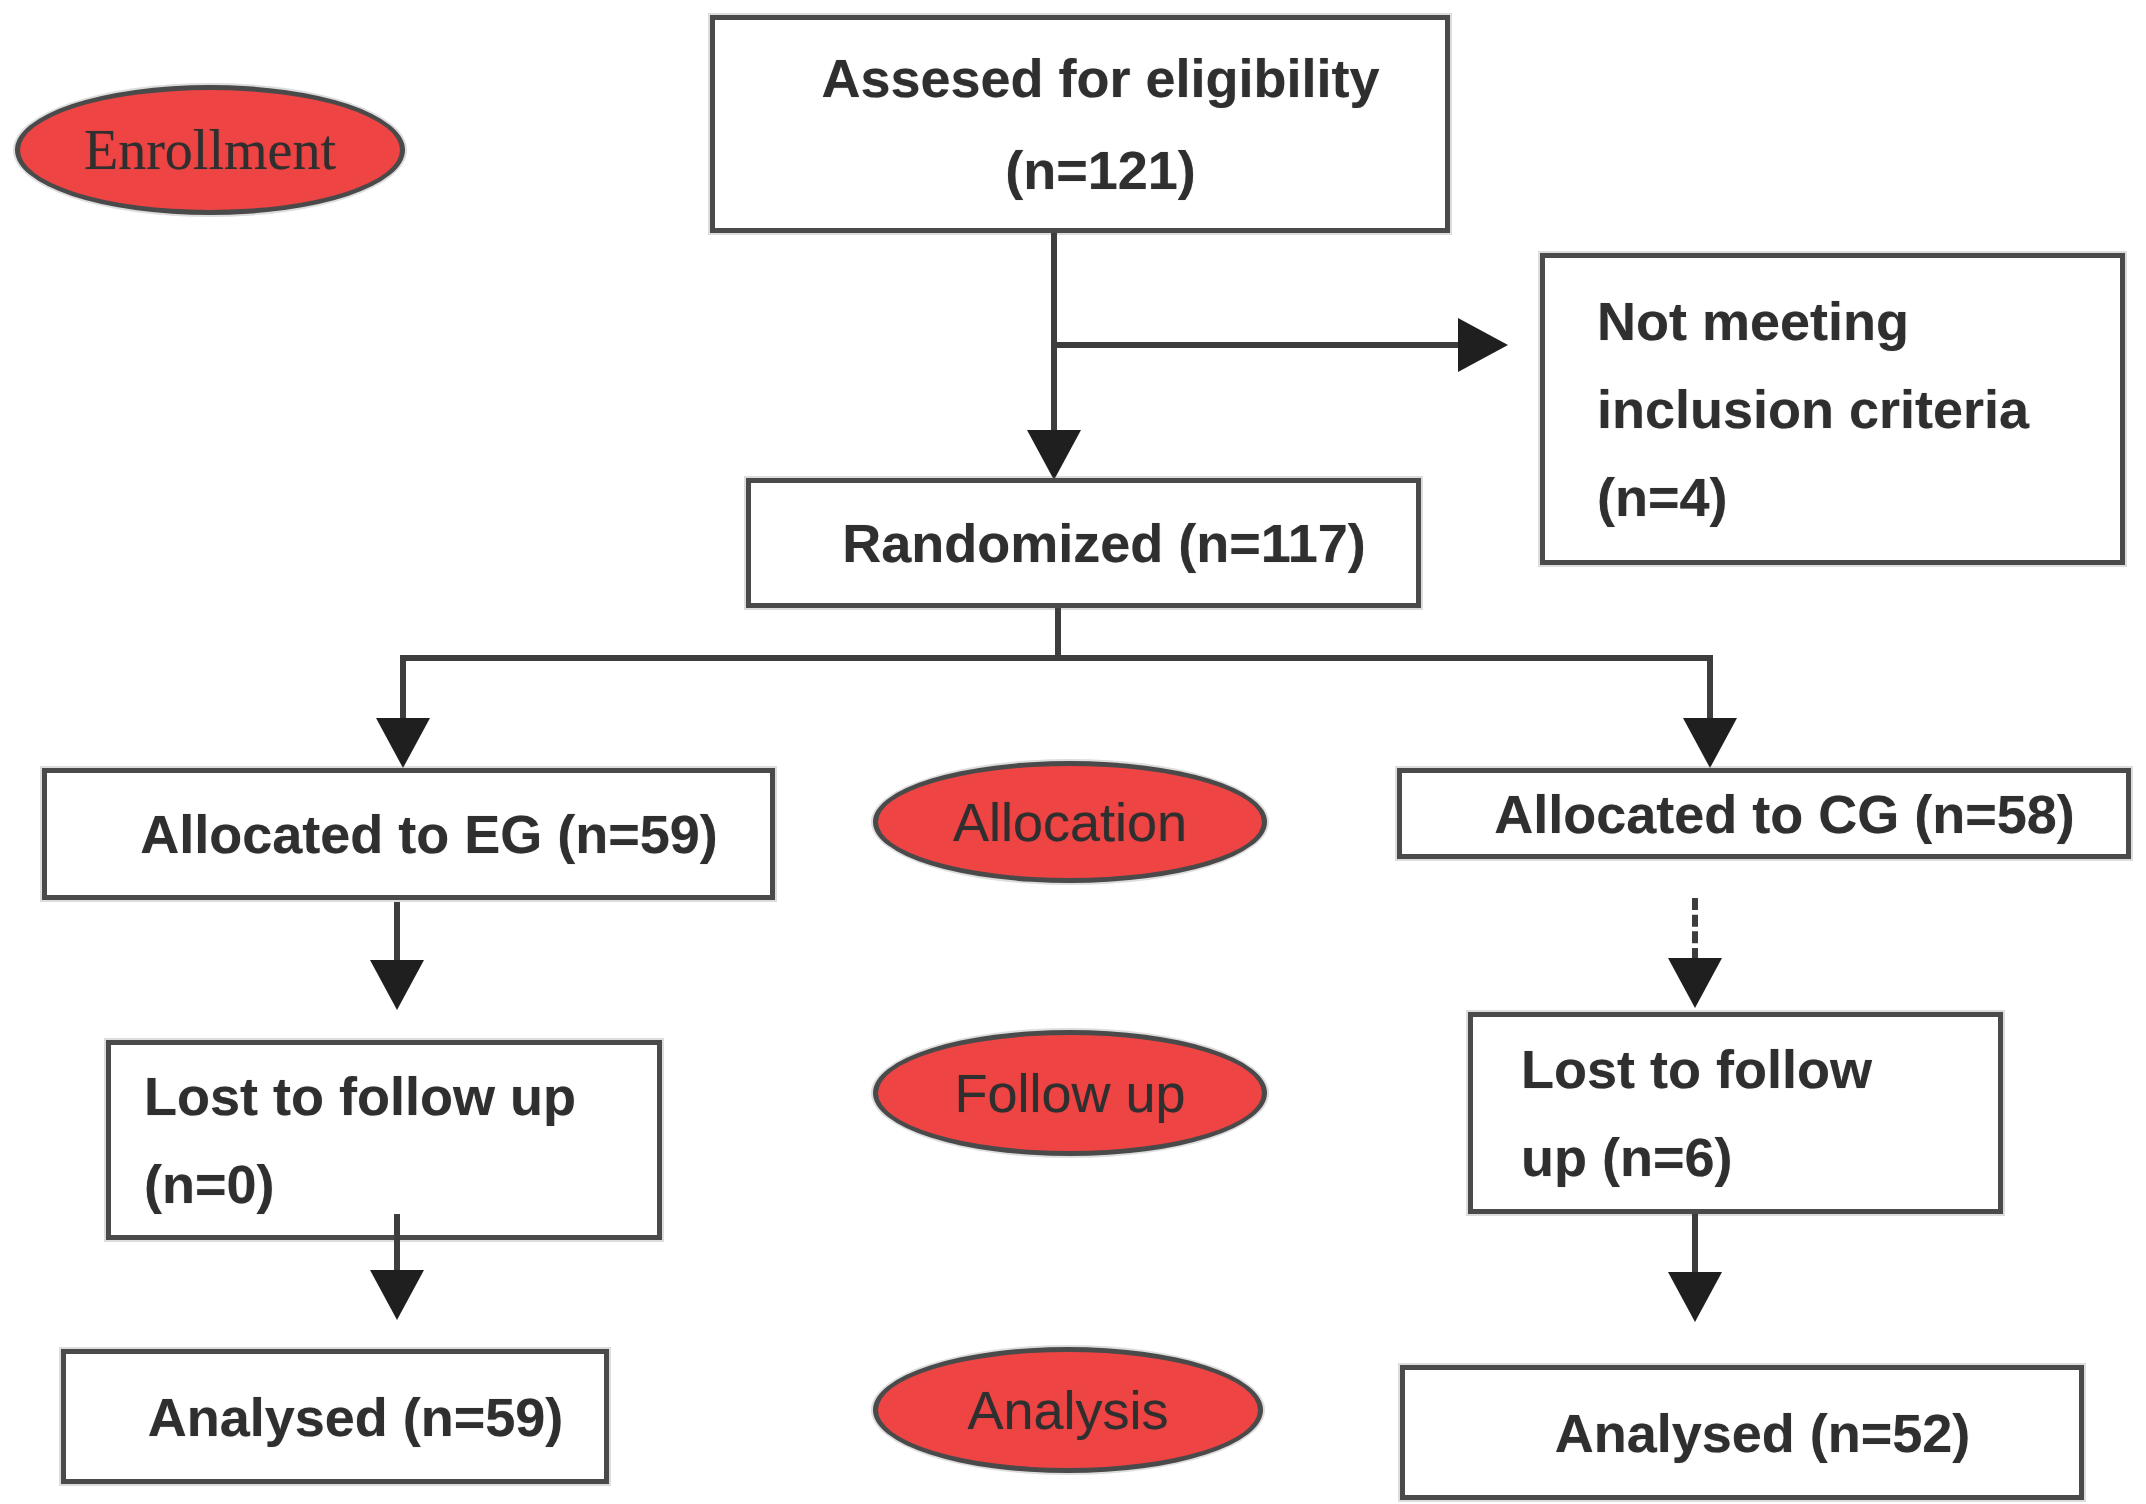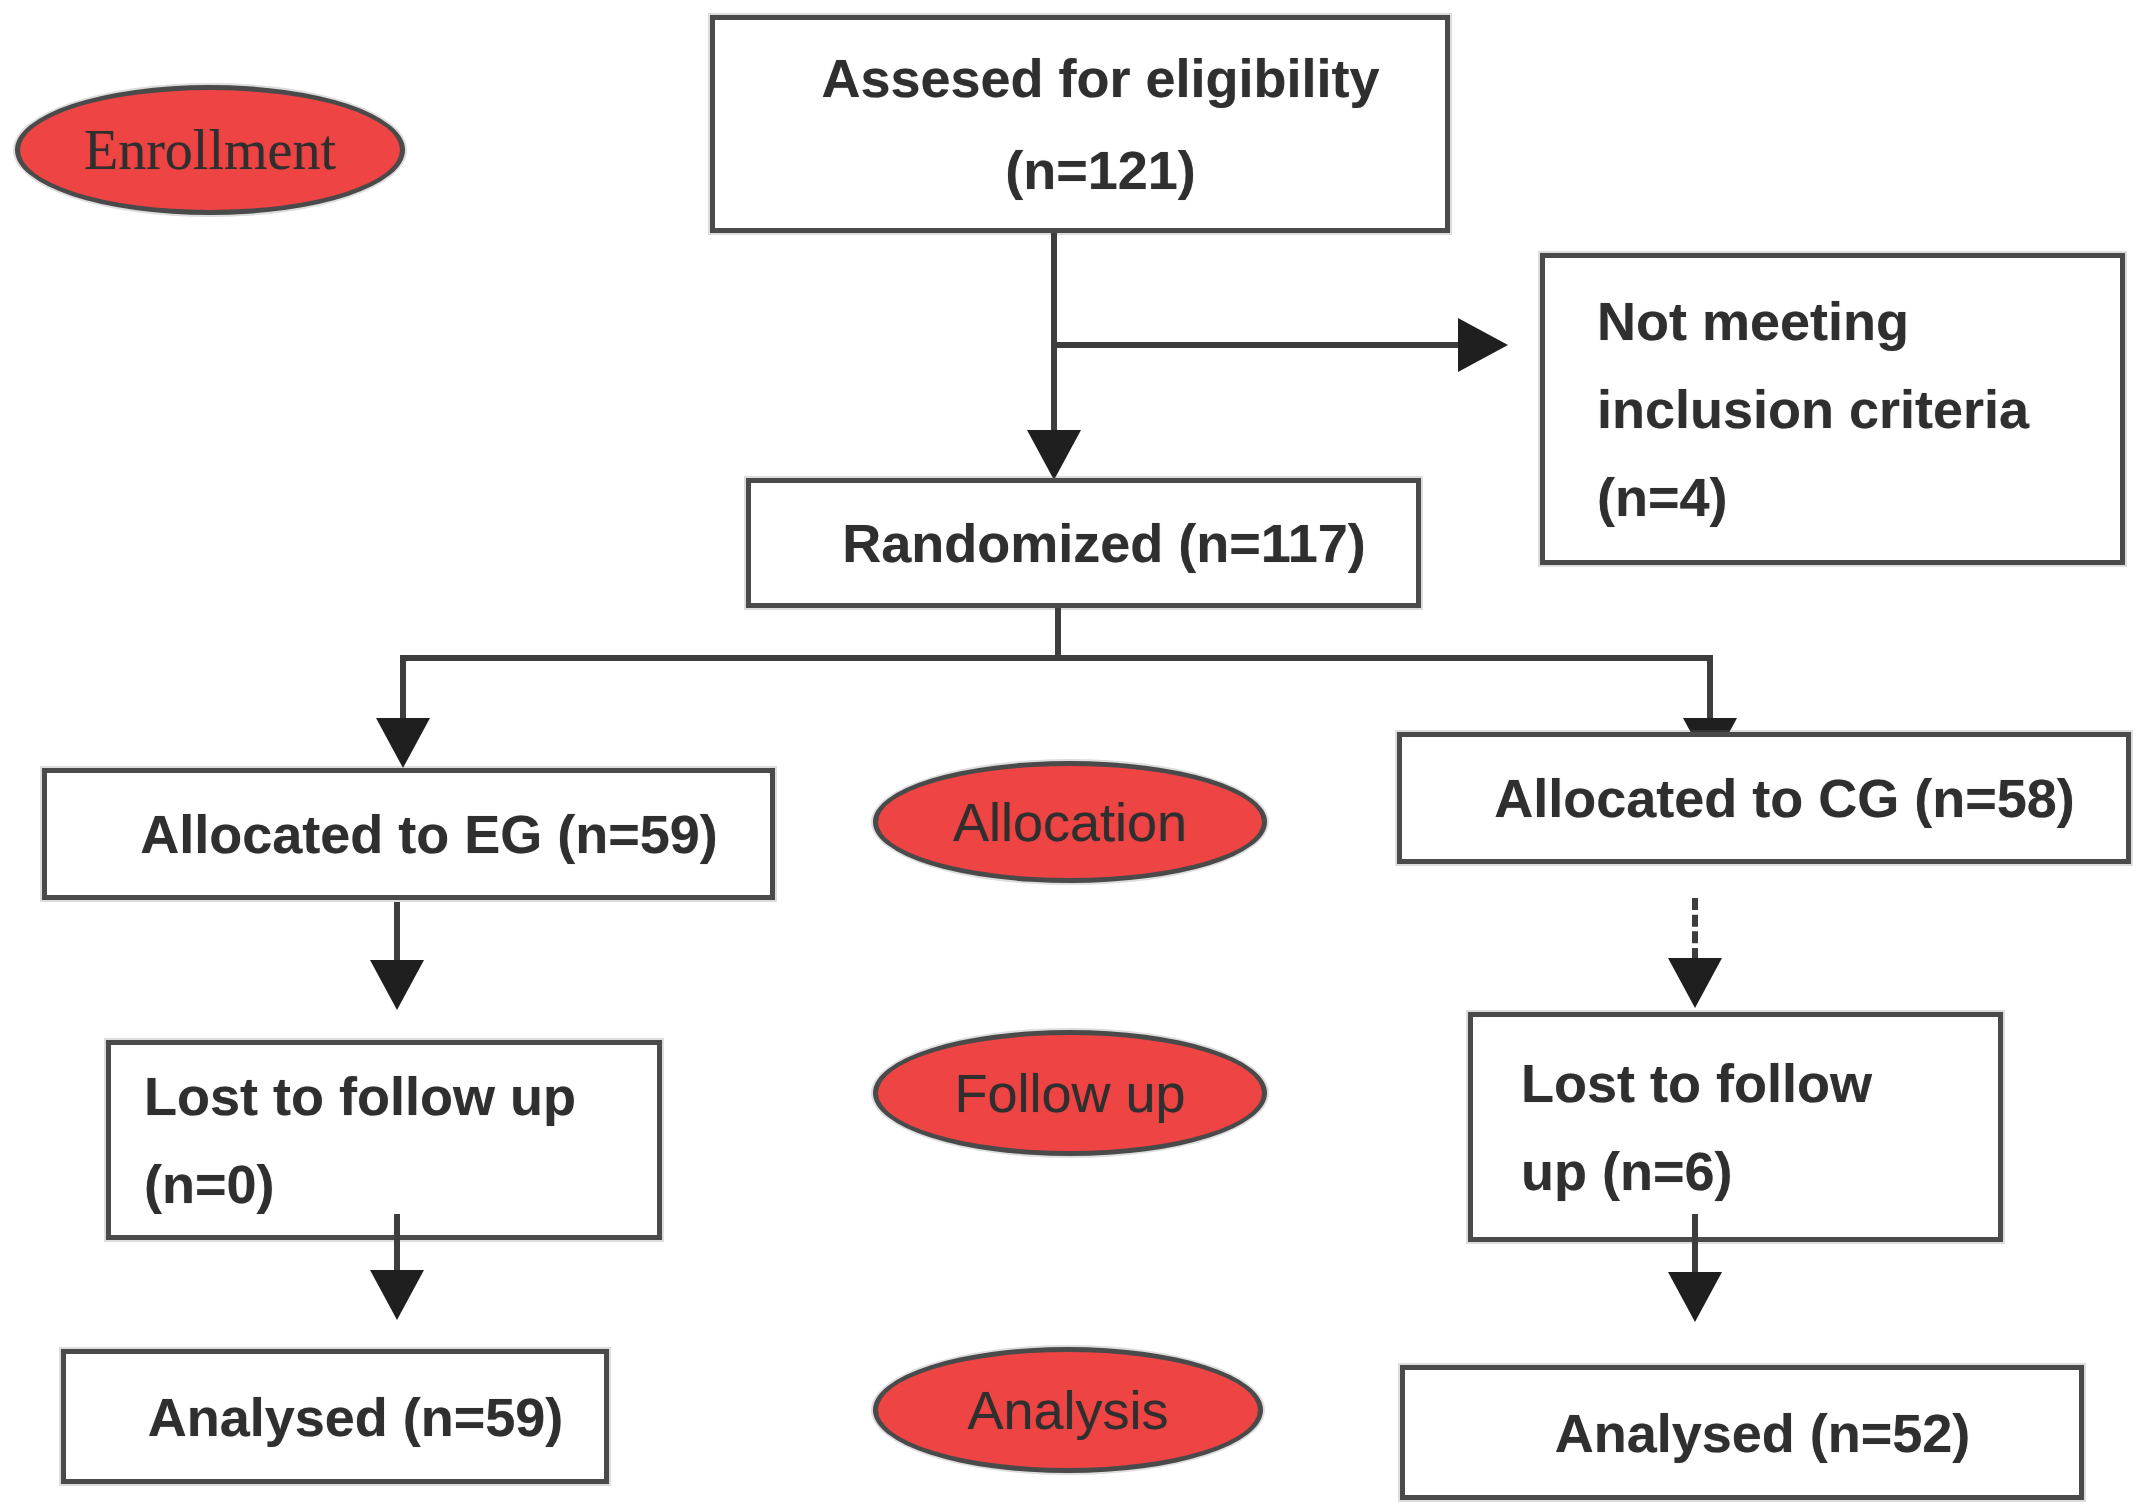--- a/index.html
+++ b/index.html
@@ -97,40 +97,40 @@
   <div class="arrow-down" style="left:1683px;top:718px;"></div>
 
   <div class="box center fs54" style="left:42px;top:768px;width:733px;height:132px;">
     <span>Allocated to EG (n=59)</span>
   </div>
 
   <div class="ellipse fs54" style="left:873px;top:761px;width:394px;height:122px;">
     <span>Allocation</span>
   </div>
 
-  <div class="box center fs54" style="left:1397px;top:732px;width:734px;height:132px;">
+  <div class="box center fs54" style="left:1397px;top:768px;width:734px;height:91px;">
     <span>Allocated to CG (n=58)</span>
   </div>
 
   <div class="vline" style="left:394px;top:902px;height:60px;"></div>
   <div class="arrow-down" style="left:370px;top:960px;"></div>
 
   <div class="vline dashed" style="left:1692px;top:898px;height:62px;"></div>
   <div class="arrow-down" style="left:1668px;top:958px;"></div>
 
   <div class="box left fs54" style="left:106px;top:1040px;width:556px;height:200px;line-height:88px;padding-left:33px;">
     <span>Lost to follow up</span>
     <span>(n=0)</span>
   </div>
 
   <div class="ellipse fs54" style="left:873px;top:1030px;width:394px;height:126px;">
     <span>Follow up</span>
   </div>
 
-  <div class="box left fs54" style="left:1468px;top:1012px;width:535px;height:230px;line-height:88px;padding-left:48px;">
+  <div class="box left fs54" style="left:1468px;top:1012px;width:535px;height:202px;line-height:88px;padding-left:48px;">
     <span>Lost to follow</span>
     <span>up (n=6)</span>
   </div>
 
   <div class="vline" style="left:394px;top:1214px;height:58px;"></div>
   <div class="arrow-down" style="left:370px;top:1270px;"></div>
 
   <div class="vline" style="left:1692px;top:1214px;height:60px;"></div>
   <div class="arrow-down" style="left:1668px;top:1272px;"></div>
 

